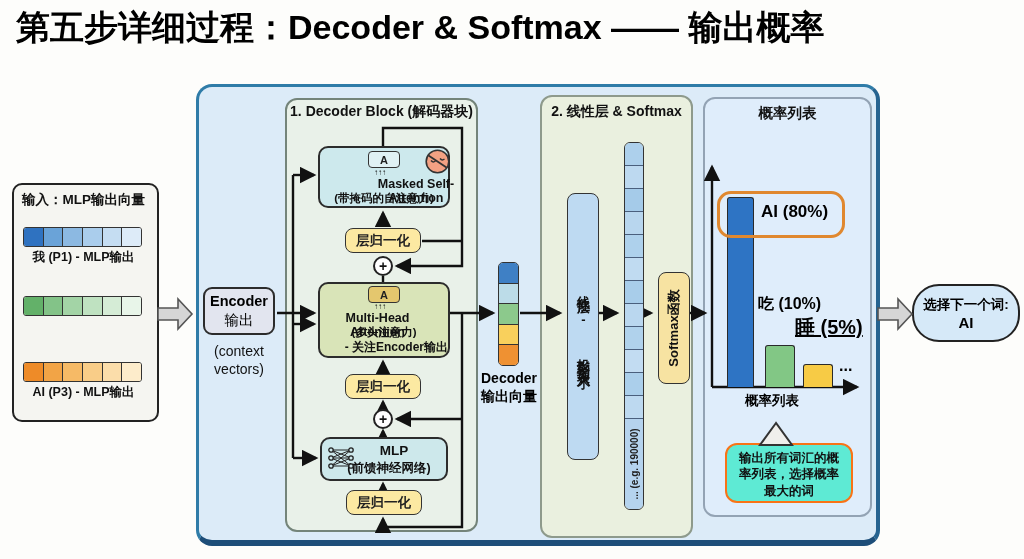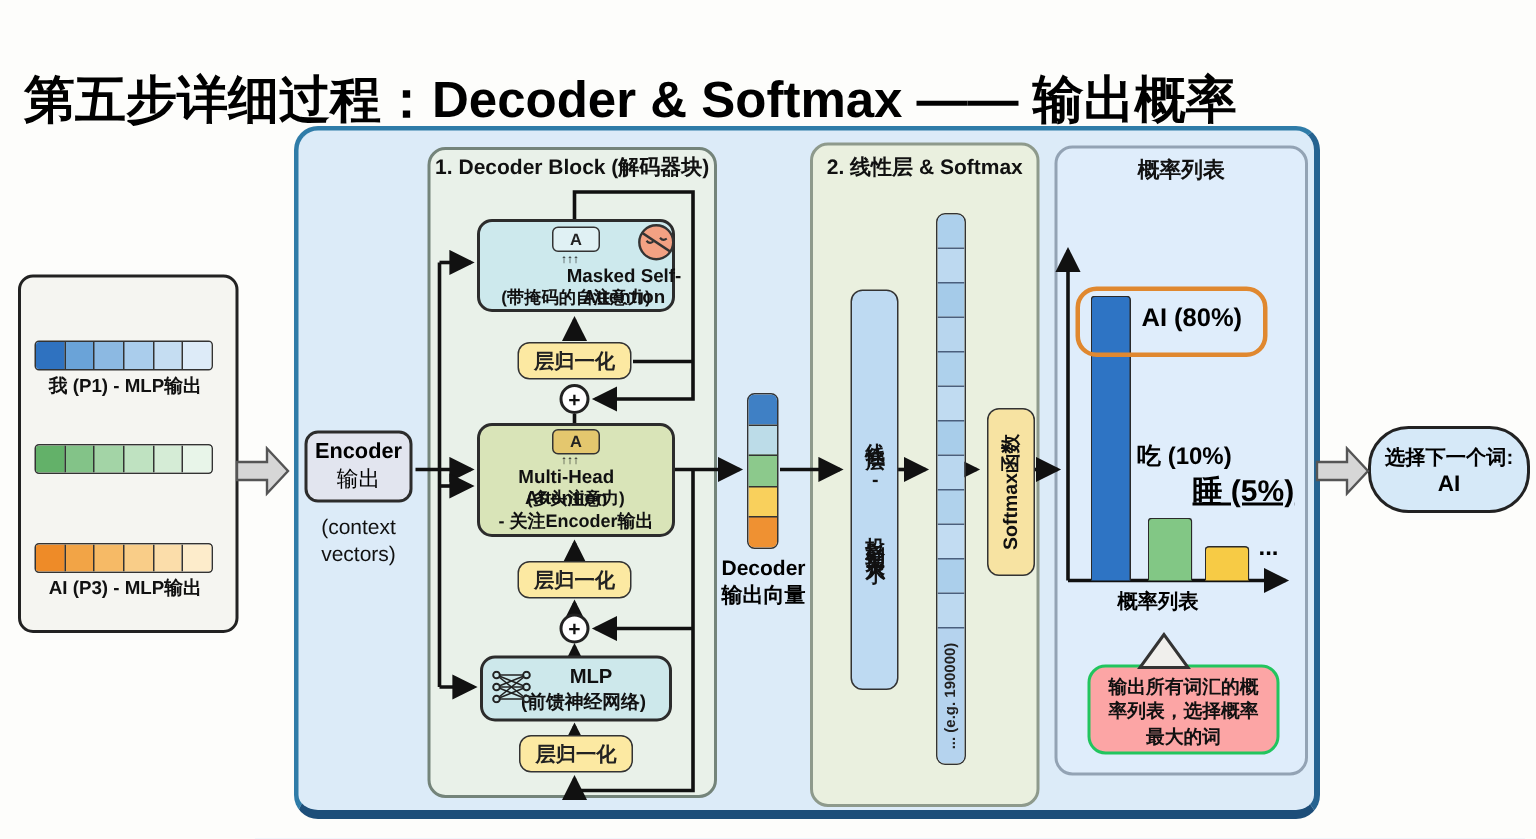--- a/index.html
+++ b/index.html
@@ -2,21 +2,21 @@
 <html><head>
 <meta charset="utf-8">
 <style>
   html,body{margin:0;padding:0;}
   body{font-family:"Liberation Sans","DejaVu Sans",sans-serif;background:#fff;}
   #stage{position:relative;width:1024px;height:559px;background:#fdfdfb;overflow:hidden;}
   .abs{position:absolute;}
   .ctr{text-align:center;}
 
   
-  #title{left:16px;top:5px;width:1000px;font-size:34px;font-weight:800;color:#000;letter-spacing:0;margin-top:39px;}
+  #title{left:16px;top:5px;width:1000px;font-size:34px;font-weight:800;color:#000;letter-spacing:0;}
 
   
   #input-panel{left:12px;top:183px;width:143px;height:235px;background:#f5f5f1;border:2.5px solid #222;border-radius:10px;z-index:2;}
   .inp-header{left:12px;top:191px;width:143px;font-size:13.5px;font-weight:700;color:#111;}
   .hcells{display:flex;border:1.4px solid #333;border-radius:3px;overflow:hidden;z-index:3;}
   .hcells .cell{flex:1;}
   .hcells .cell + .cell{border-left:1.2px solid #333;}
   .row-label{font-size:12.5px;font-weight:600;color:#111;}
 
   
@@ -60,39 +60,40 @@
   #softmax-box{left:658px;top:272px;width:30px;height:110px;background:#f7e3a2;border:1.8px solid #333;border-radius:8px;z-index:10;}
   #softmax-box .rot-label{font-size:13px;font-weight:600;color:#111;}
   #vocab-note .rot-label{font-size:10px;font-weight:600;color:#222;}
 
   
   #chart-area{left:712px;top:160px;width:160px;height:227px;z-index:6;}
   .bar{position:absolute;bottom:0;box-sizing:border-box;border:1.6px solid #2a2a2a;border-bottom:none;border-radius:3px 3px 0 0;}
   #highlight-ring{left:717px;top:191px;width:122px;height:41px;border:3.5px solid #e0882f;border-radius:14px;z-index:7;}
   .bar-label{z-index:8;font-weight:700;color:#000;}
   #chart-xlabel{left:730px;top:392px;width:84px;font-size:13.5px;font-weight:700;z-index:8;}
-  #callout{left:725px;top:443px;width:128px;height:60px;background:#fca5a5;border:2px solid #22c55e;border-radius:12px;box-sizing:border-box;padding:5px 6px;font-size:12.5px;font-weight:700;line-height:1.3;color:#111;z-index:10;}
+  #callout{left:725px;top:443px;width:128px;height:60px;background:#5eead4;border:2px solid #f97316;border-radius:12px;box-sizing:border-box;padding:5px 6px;font-size:12.5px;font-weight:700;line-height:1.3;color:#111;z-index:10;}
   #callout-tri{left:756px;top:421px;z-index:11;}
 
   
   #result-bubble{left:912px;top:284px;width:104px;height:54px;background:#d6e9f8;border:2.5px solid #222;border-radius:27px;display:flex;flex-direction:column;align-items:center;justify-content:center;z-index:10;}
   #result-bubble .l1{font-size:13.5px;font-weight:700;}
   #result-bubble .l2{font-size:15px;font-weight:800;}
 
   svg.overlay{position:absolute;left:0;top:0;z-index:5;}
   .icon-svg{position:absolute;z-index:12;}
 </style>
 </head>
 <body>
 
 <div id="stage">
 
   <div class="abs" id="title">第五步详细过程：Decoder &amp; Softmax —— 输出概率</div>
 
   <div class="abs" id="input-panel"></div>
+  <div class="abs ctr inp-header" style="z-index:3;">输入：MLP输出向量</div>
   <div class="abs hcells" style="left:23px;top:227px;width:117px;height:18px;">
       <div class="cell" style="background:#2f72c0"></div>
       <div class="cell" style="background:#6aa3d8"></div>
       <div class="cell" style="background:#8cb9e2"></div>
       <div class="cell" style="background:#aacdec"></div>
       <div class="cell" style="background:#c5ddf2"></div>
       <div class="cell" style="background:#ddebf8"></div>
     </div>
   <div class="abs ctr row-label" style="left:12px;top:249px;width:143px;z-index:3;">我 (P1) - MLP输出</div>
   <div class="abs hcells" style="left:23px;top:296px;width:117px;height:18px;">
@@ -180,21 +181,21 @@
   </svg>
 
   <div class="norm" style="left:345px;top:228px;">层归一化</div>
   <div class="plus" style="left:373px;top:256px;">+</div>
 
   <div class="abs node" id="mha-box">
     <div class="a-icon" style="left:48px;top:2px;background:#e4c76e;">A</div>
     <div class="a-arrows" style="left:54px;top:19px;">↑↑↑</div>
     <div class="abs ctr block-title" style="left:0;top:27px;width:115px;">Multi-Head Attention</div>
     <div class="abs ctr block-sub" style="left:0;top:41px;width:128px;">(多头注意力)</div>
-    <div class="abs ctr block-title" style="left:0;top:55px;width:128px;font-size:12px;">- 关注Encoder输出</div>
+    <div class="abs ctr block-title" style="left:0;top:55px;width:128px;font-size:12px;text-align:right;">- 关注Encoder输出</div>
   </div>
 
   <div class="norm" style="left:345px;top:374px;">层归一化</div>
   <div class="plus" style="left:373px;top:409px;">+</div>
 
   <div class="abs node" id="mlp-box">
     <div class="abs ctr block-title" style="left:20px;top:4px;width:104px;font-size:13.5px;">MLP</div>
     <div class="abs ctr block-sub" style="left:10px;top:21px;width:114px;font-size:12.5px;">(前馈神经网络)</div>
   </div>
   <svg class="icon-svg" style="left:328px;top:447px;" width="26" height="22" viewBox="0 0 26 22">

